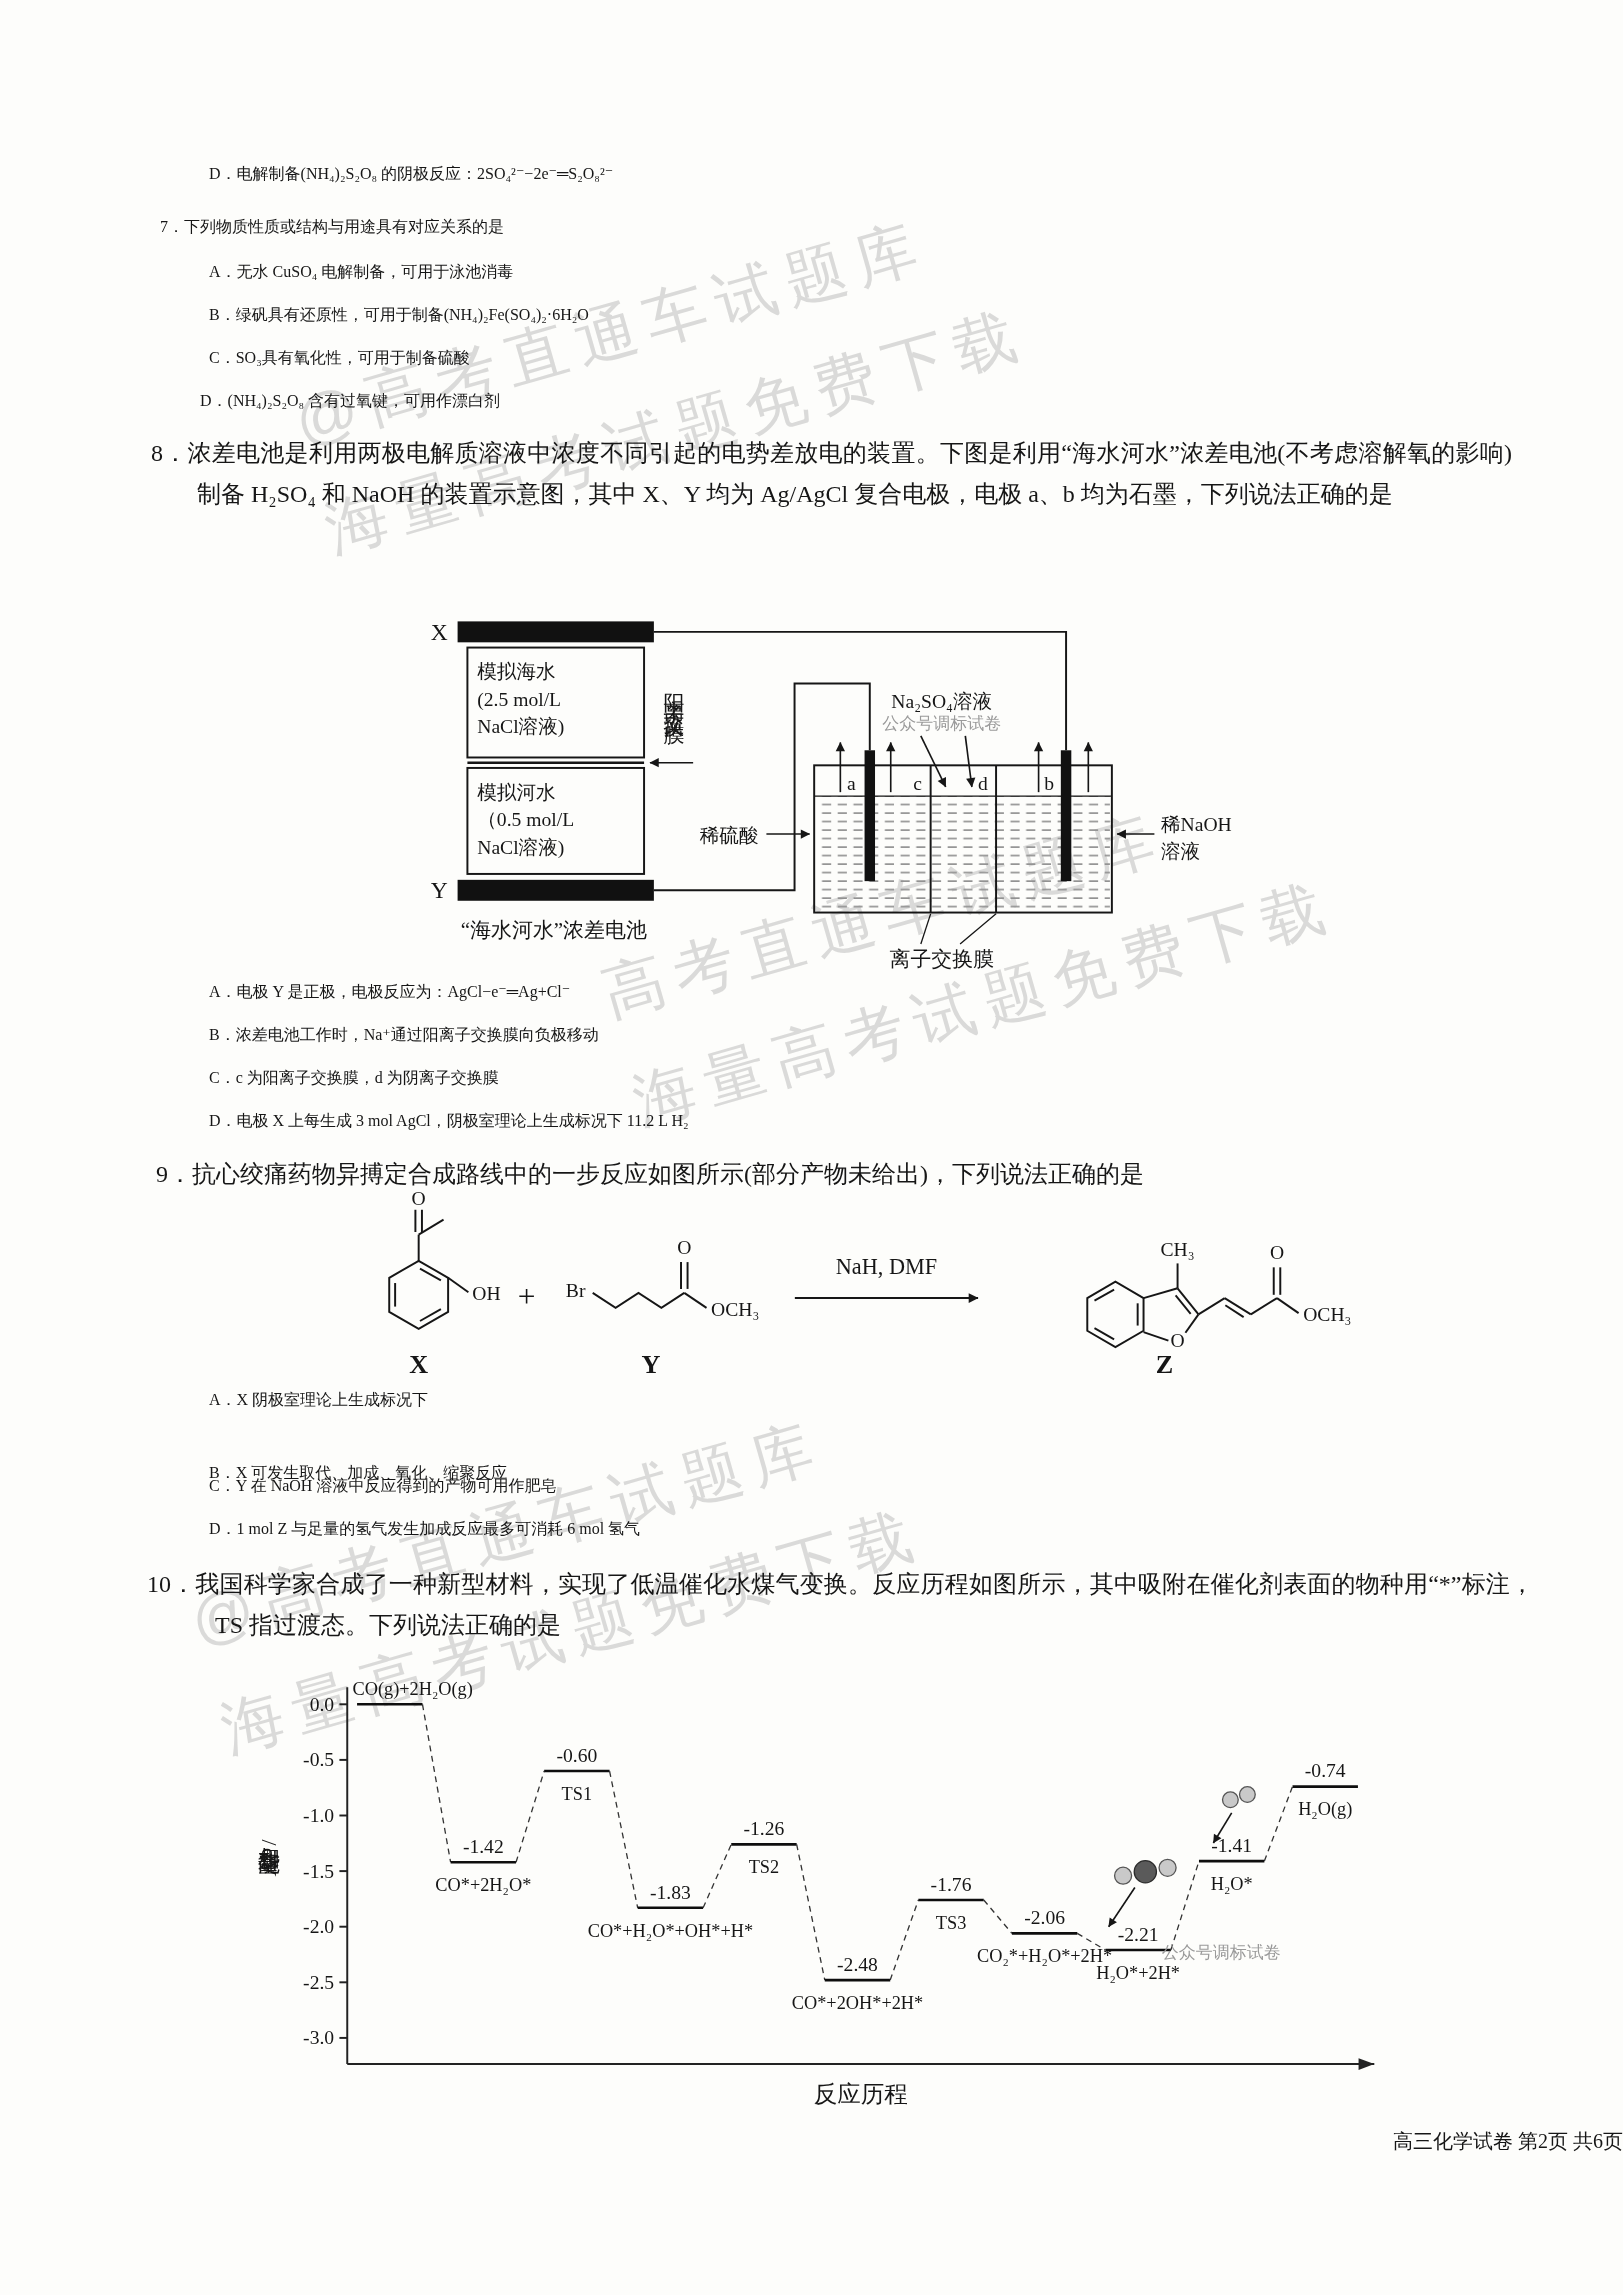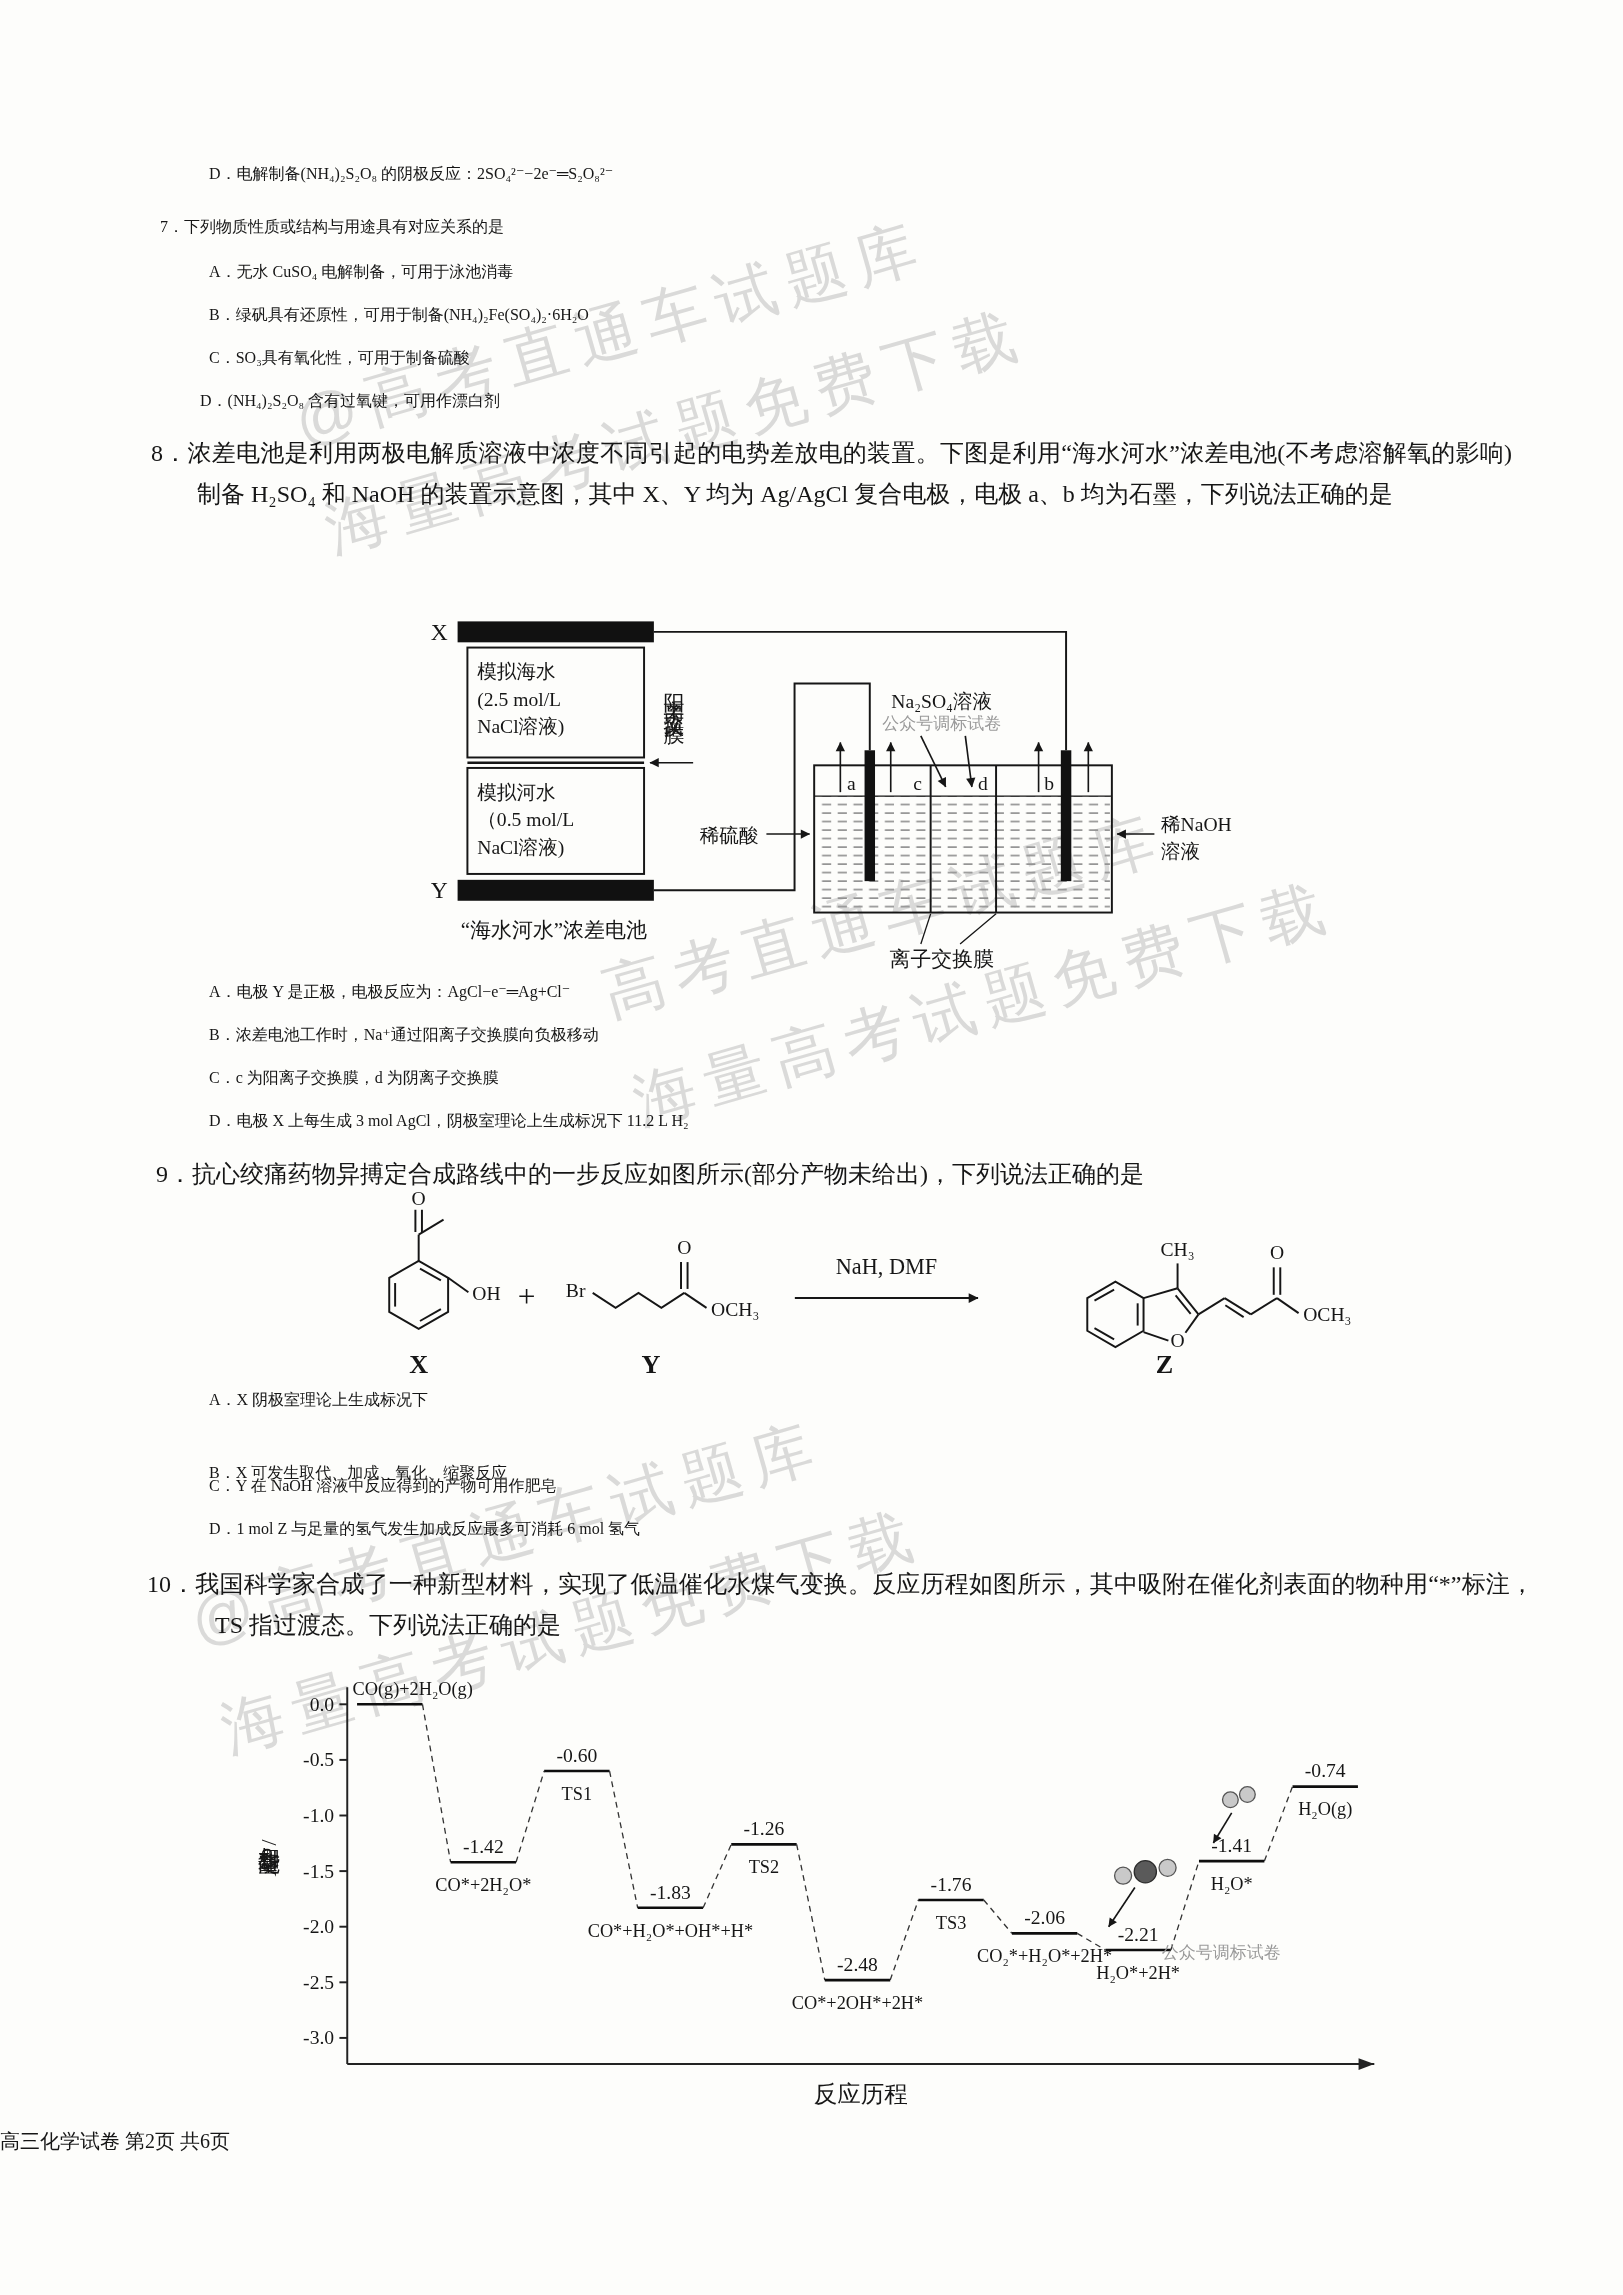--- a/index.html
+++ b/index.html
@@ -12,21 +12,21 @@
   .line{position:absolute;font-size:16px;white-space:nowrap}
   .block{position:absolute;font-size:24px;line-height:1.7;text-align:justify}
   .hang70{padding-left:46px;text-indent:-46px}
   .hang104{padding-left:68px;text-indent:-68px}
   .wm{
     position:absolute;color:rgba(125,125,125,0.27);
     font-size:62px;letter-spacing:10.5px;white-space:nowrap;line-height:1.8;
     transform:rotate(-16deg);transform-origin:left top;pointer-events:none;
     font-family:"Liberation Sans","DejaVu Sans",sans-serif;z-index:0;
   }
-  .footer{position:absolute;width:100%;text-align:left;font-size:20px}
+  .footer{position:absolute;width:100%;text-align:right;font-size:20px}
   .vtext{position:absolute;writing-mode:vertical-rl;text-orientation:mixed;font-size:21px;letter-spacing:5.9px}
   svg{overflow:visible}
   svg text{font-family:"Liberation Serif","DejaVu Serif",serif;fill:#161616}
   .sv30{font-size:30px}
   .sv32{font-size:32px}
   .sv34{font-size:34px}
   .sv36{font-size:36px}
   .svb{font-size:40px;font-weight:bold}
   .box{fill:none;stroke:#161616;stroke-width:3}
   .bond{stroke:#161616;stroke-width:3;fill:none}

